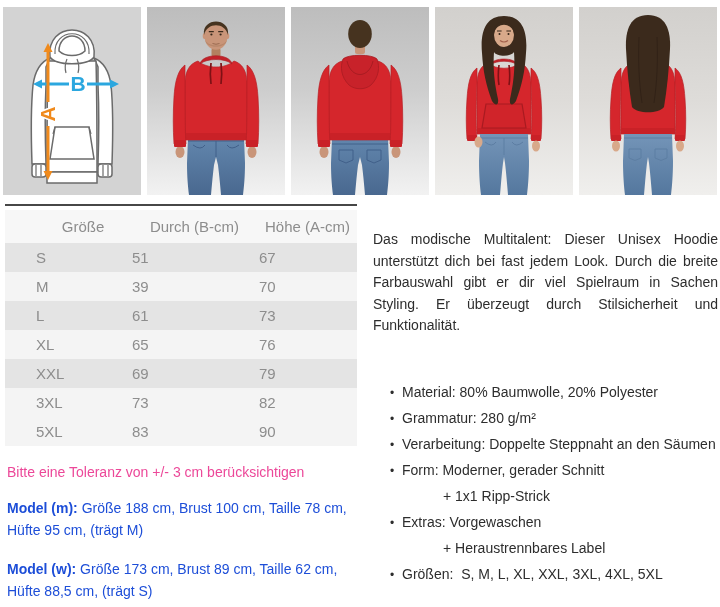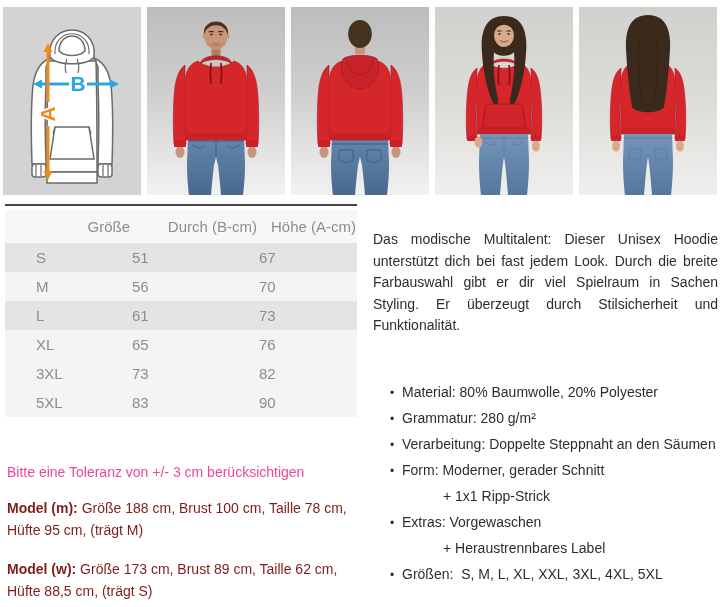--- a/index.html
+++ b/index.html
@@ -13,21 +13,21 @@
   .tile { width:138px; height:188px; overflow:hidden; }
   .tile svg { display:block; }
 
   
   .table-top-border { position:absolute; left:5px; top:204px; width:352px; height:2px; background:#474747; }
   .size-table {
     position:absolute; left:5px; top:210px; width:352px;
     border-collapse:collapse; table-layout:fixed;
     font-size:15px; color:#8d8d8d;
   }
-  .size-table th { font-weight:400; text-align:right; height:31px; background:#f7f7f7; }
+  .size-table th { font-weight:400; text-align:center; height:31px; background:#f7f7f7; }
   .size-table td { height:27px; }
   .size-table th:first-child, .size-table td:first-child { padding-left:31px; }
   .size-table tr.dark  td { background:#e4e4e4; }
   .size-table tr.light td { background:#f4f4f4; }
 
   
   .desc-intro {
     position:absolute; left:373px; top:229px; width:345px; margin:0;
     font-size:14px; line-height:21.5px; color:#2d2d2d; text-align:justify;
   }
@@ -35,21 +35,21 @@
     position:absolute; left:373px; top:363px; width:345px; margin:16px; padding:0;
     list-style:none; font-size:14px; line-height:26px; color:#2d2d2d;
   }
   .specs li { position:relative; padding-left:13px; }
   .specs li::before { content:"•"; position:absolute; left:1px; top:1px; font-size:12px; color:#2d2d2d; }
   .li-text { white-space:pre-wrap; }
   .li-sub { padding-left:41px; }
 
   
   .tolerance { position:absolute; left:7px; top:464px; margin:0; font-size:14px; color:#ec4899; }
-  .model-note { position:absolute; left:7px; width:354px; margin:0; font-size:14px; line-height:21.5px; color:#7f1d1d; }
+  .model-note { position:absolute; left:7px; width:354px; margin:0; font-size:14px; line-height:21.5px; color:#1d4ed8; }
   .model-m { top:498px; }
   .model-w { top:559px; }
   .model-note b { font-weight:700; }
 
   
   .red   { fill:#d5262c; stroke:#b71f25; stroke-width:0.7; }
   .redhem{ fill:#c92127; }
   .outline { fill:#ffffff; stroke:#6b6b6b; stroke-width:1.5; }
   .thinline { fill:none; stroke:#6b6b6b; stroke-width:1.2; }
 </style>
@@ -228,33 +228,38 @@
       </tr>
     </thead>
     <tbody>
       <tr class="dark">
         <td>S</td>
         <td>51</td>
         <td>67</td>
       </tr>
       <tr class="light">
         <td>M</td>
-        <td>56</td>
+        <td>39</td>
         <td>70</td>
       </tr>
       <tr class="dark">
         <td>L</td>
         <td>61</td>
         <td>73</td>
       </tr>
       <tr class="light">
         <td>XL</td>
         <td>65</td>
         <td>76</td>
       </tr>
+      <tr class="dark">
+        <td>XXL</td>
+        <td>69</td>
+        <td>79</td>
+      </tr>
       <tr class="light">
         <td>3XL</td>
         <td>73</td>
         <td>82</td>
       </tr>
       <tr class="light">
         <td>5XL</td>
         <td>83</td>
         <td>90</td>
       </tr>

